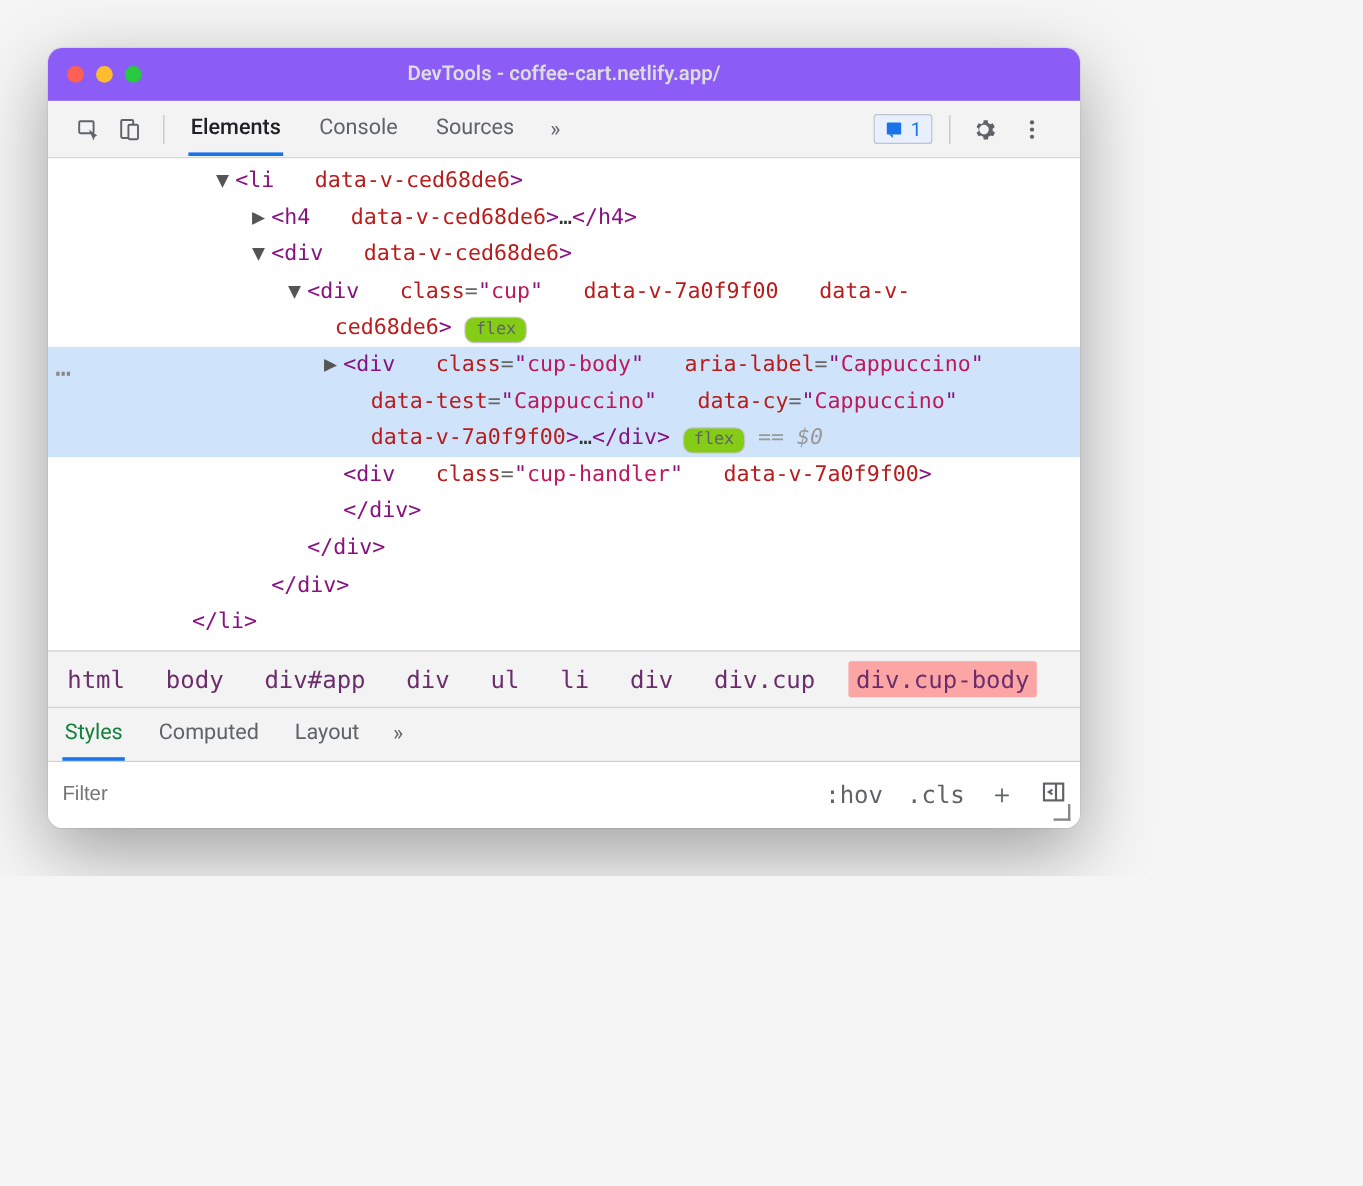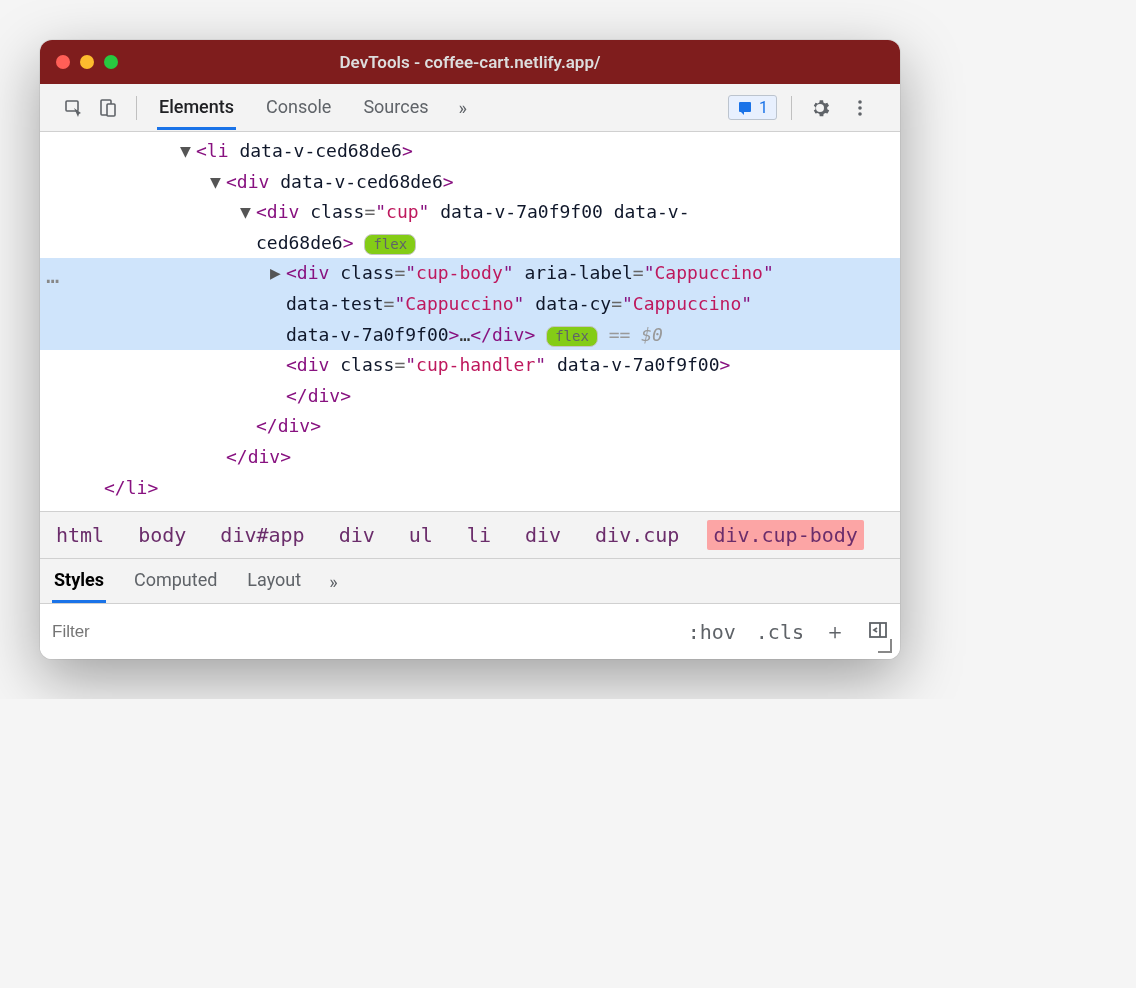--- a/index.html
+++ b/index.html
@@ -9,21 +9,21 @@
     padding: 40px;
   }
   .window {
     width: 860px;
     background: #fff;
     border-radius: 12px;
     box-shadow: 0 20px 60px rgba(0,0,0,0.35), 0 0 0 1px rgba(0,0,0,0.05);
     overflow: hidden;
   }
   .titlebar {
-    background: #7f1d1d;
+    background: #8b5cf6;
     height: 44px;
     display: flex;
     align-items: center;
     padding: 0 16px;
     position: relative;
   }
   .traffic-lights { display: flex; gap: 10px; }
   .tl { width: 14px; height: 14px; border-radius: 50%; }
   .tl.red { background: #ff5f57; }
   .tl.yellow { background: #febc2e; }
@@ -95,21 +95,21 @@
     content: "⋯";
     position: absolute;
     left: 6px; top: 4px;
     color: #888;
     font-size: 22px;
     letter-spacing: -2px;
   }
   .twisty { color:#555; display:inline-block; width:16px; }
   .t-punct { color:#881280; }
   .t-tag { color:#881280; }
-  .t-attr { color:#0f172a; }
+  .t-attr { color:#b91c1c;margin-left:23px; }
   .t-eq { color:#666; }
   .t-val { color:#be185d; }
   .t-ellip { color:#333; }
   .badge {
     background:#84cc16; border:1px solid #c5c5c5; border-radius:8px;
     padding:0 8px; font-size:14px; color:#5f6368; font-family:inherit;
     display:inline-block; line-height:1.4;
   }
   .eq0 { color:#999; font-style:italic; }
   .breadcrumb {
@@ -125,21 +125,21 @@
   .styles-tabs {
     border-top:1px solid #d0d0d0;
     display:flex; align-items:center; gap:26px;
     padding:0 12px; background:#f3f3f3;
     font-size:18px;
   }
   .styles-tab {
     padding:10px 2px; color:#5f6368; cursor:pointer;
     border-bottom:3px solid transparent;
   }
-  .styles-tab.active { color:#000000; font-weight:700; border-bottom-color:#1a73e8; }
+  .styles-tab.active { color:#15803d; font-weight:400; border-bottom-color:#1a73e8; }
   .filter-row {
     display:flex; align-items:center;
     border-top:1px solid #d0d0d0;
     background:#fff;
     height:56px;
   }
   .filter-input {
     flex:1; border:none; padding:8px 12px; font-size:17px;
     color:#888; outline:none; background:#fff;
   }
@@ -207,27 +207,28 @@
             <circle cx="10" cy="4" r="1.8"></circle>
             <circle cx="10" cy="10" r="1.8"></circle>
             <circle cx="10" cy="16" r="1.8"></circle>
           </svg>
       </div>
     </div>
   </div>
 
   <div class="dom-panel">
     <div class="dom-line" style="padding-left:140px;"><span class="twisty">▼</span><span class="t-punct">&lt;</span><span class="t-tag">li</span> <span class="t-attr">data-v-ced68de6</span><span class="t-punct">&gt;</span></div>
+    <div class="dom-line" style="padding-left:170px;"><span class="twisty">▶</span><span class="t-punct">&lt;</span><span class="t-tag">h4</span> <span class="t-attr">data-v-ced68de6</span><span class="t-punct">&gt;</span><span class="t-ellip">…</span><span class="t-punct">&lt;/</span><span class="t-tag">h4</span><span class="t-punct">&gt;</span></div>
     <div class="dom-line" style="padding-left:170px;"><span class="twisty">▼</span><span class="t-punct">&lt;</span><span class="t-tag">div</span> <span class="t-attr">data-v-ced68de6</span><span class="t-punct">&gt;</span></div>
     <div class="dom-line" style="padding-left:200px;"><span class="twisty">▼</span><span class="t-punct">&lt;</span><span class="t-tag">div</span> <span class="t-attr">class</span><span class="t-eq">=</span><span class="t-punct">"</span><span class="t-val">cup</span><span class="t-punct">"</span> <span class="t-attr">data-v-7a0f9f00</span> <span class="t-attr">data-v-</span><br><span style="padding-left:16px;"></span><span class="t-attr">ced68de6</span><span class="t-punct">&gt;</span> <span class="badge">flex</span></div>
     <div class="dom-line highlighted" style="padding-left:230px;"><span class="twisty">▶</span><span class="t-punct">&lt;</span><span class="t-tag">div</span> <span class="t-attr">class</span><span class="t-eq">=</span><span class="t-punct">"</span><span class="t-val">cup-body</span><span class="t-punct">"</span> <span class="t-attr">aria-label</span><span class="t-eq">=</span><span class="t-punct">"</span><span class="t-val">Cappuccino</span><span class="t-punct">"</span><br><span style="padding-left:16px;"></span><span class="t-attr">data-test</span><span class="t-eq">=</span><span class="t-punct">"</span><span class="t-val">Cappuccino</span><span class="t-punct">"</span> <span class="t-attr">data-cy</span><span class="t-eq">=</span><span class="t-punct">"</span><span class="t-val">Cappuccino</span><span class="t-punct">"</span><br><span style="padding-left:16px;"></span><span class="t-attr">data-v-7a0f9f00</span><span class="t-punct">&gt;</span><span class="t-ellip">…</span><span class="t-punct">&lt;/</span><span class="t-tag">div</span><span class="t-punct">&gt;</span> <span class="badge">flex</span> <span class="eq0">== $0</span></div>
     <div class="dom-line" style="padding-left:246px;"><span class="t-punct">&lt;</span><span class="t-tag">div</span> <span class="t-attr">class</span><span class="t-eq">=</span><span class="t-punct">"</span><span class="t-val">cup-handler</span><span class="t-punct">"</span> <span class="t-attr">data-v-7a0f9f00</span><span class="t-punct">&gt;</span><br><span class="t-punct">&lt;/</span><span class="t-tag">div</span><span class="t-punct">&gt;</span></div>
     <div class="dom-line" style="padding-left:216px;"><span class="t-punct">&lt;/</span><span class="t-tag">div</span><span class="t-punct">&gt;</span></div>
     <div class="dom-line" style="padding-left:186px;"><span class="t-punct">&lt;/</span><span class="t-tag">div</span><span class="t-punct">&gt;</span></div>
-    <div class="dom-line" style="padding-left:64px;"><span class="t-punct">&lt;/</span><span class="t-tag">li</span><span class="t-punct">&gt;</span></div>
+    <div class="dom-line" style="padding-left:120px;"><span class="t-punct">&lt;/</span><span class="t-tag">li</span><span class="t-punct">&gt;</span></div>
   </div>
 
   <div class="breadcrumb">
     <span class="bc">html</span>
     <span class="bc">body</span>
     <span class="bc">div#app</span>
     <span class="bc">div</span>
     <span class="bc">ul</span>
     <span class="bc">li</span>
     <span class="bc">div</span>

